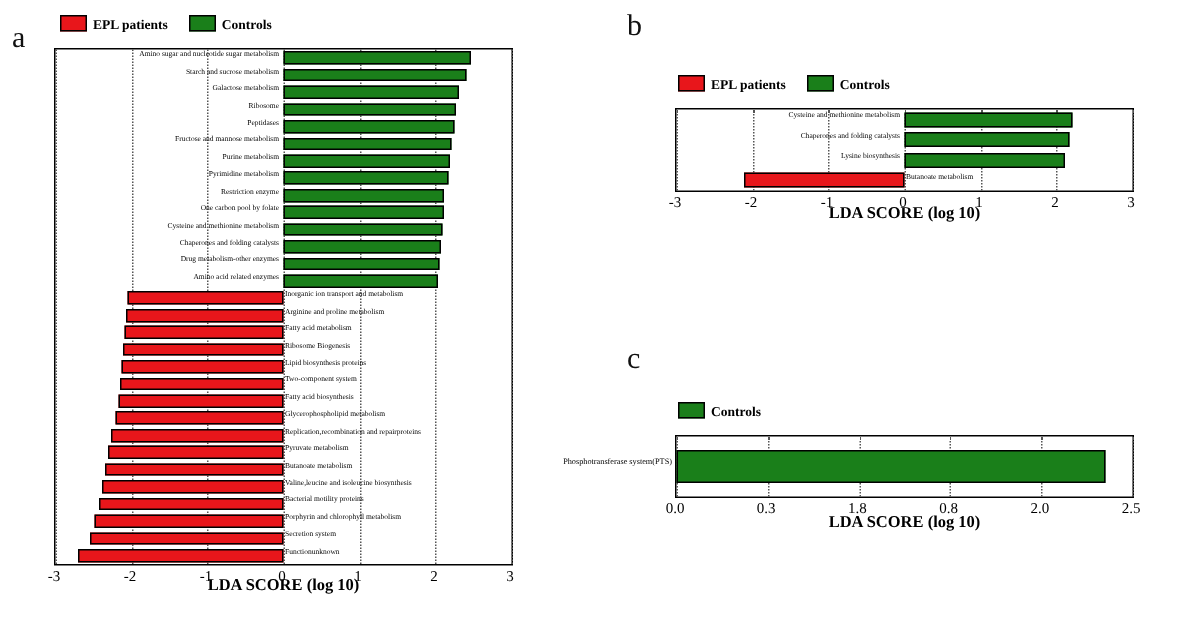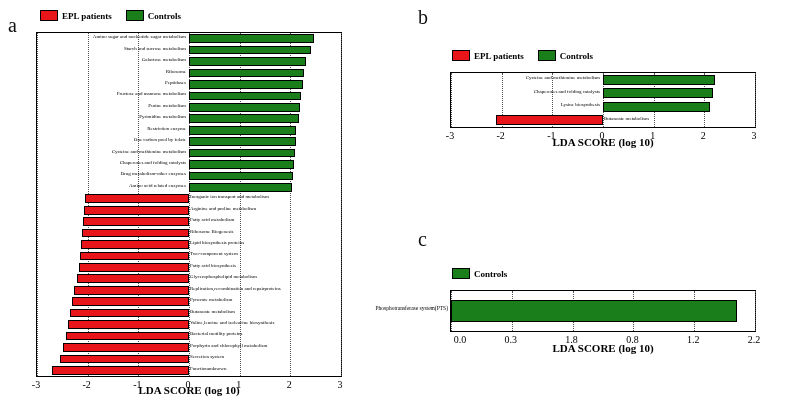--- a/index.html
+++ b/index.html
@@ -214,19 +214,19 @@
 <div class="tick-label" style="left: 500.667px; top: 130px;">-2</div>
 <div class="tick-label" style="left: 551.333px; top: 130px;">-1</div>
 <div class="tick-label" style="left: 602px; top: 130px;">0</div>
 <div class="tick-label" style="left: 652.667px; top: 130px;">1</div>
 <div class="tick-label" style="left: 703.333px; top: 130px;">2</div>
 <div class="tick-label" style="left: 754px; top: 130px;">3</div>
 <div class="bar-label left" style="font-size: 5px; top: 75.25px; left: 0px; width: 600px; text-align: right;">Cysteine and methionine metabolism</div>
 <div class="bar-label left" style="font-size: 5px; top: 88.75px; left: 0px; width: 600px; text-align: right;">Chaperones and folding catalysts</div>
 <div class="bar-label left" style="font-size: 5px; top: 102.25px; left: 0px; width: 600px; text-align: right;">Lysine biosynthesis</div>
 <div class="bar-label right" style="font-size: 5px; top: 115.75px; left: 604px; text-align: left;">Butanoate metabolism</div>
-<div class="tick-label" style="left: 460px; top: 334px;">0.0</div>
+<div class="tick-label" style="left: 450px; top: 334px;">0.0</div>
 <div class="tick-label" style="left: 510.8px; top: 334px;">0.3</div>
 <div class="tick-label" style="left: 571.6px; top: 334px;">1.8</div>
 <div class="tick-label" style="left: 632.4px; top: 334px;">0.8</div>
-<div class="tick-label" style="left: 693.2px; top: 334px;">1.2</div>
-<div class="tick-label" style="left: 754px; top: 334px;">2.2</div>
+<div class="tick-label" style="left: 693.2px; top: 334px;">2.0</div>
+<div class="tick-label" style="left: 754px; top: 334px;">2.5</div>
 <div class="bar-label left" style="font-size: 5.5px; top: 306.25px; left: 0px; width: 448px; text-align: right;">Phosphotransferase system(PTS)</div>
 
 </body></html>

